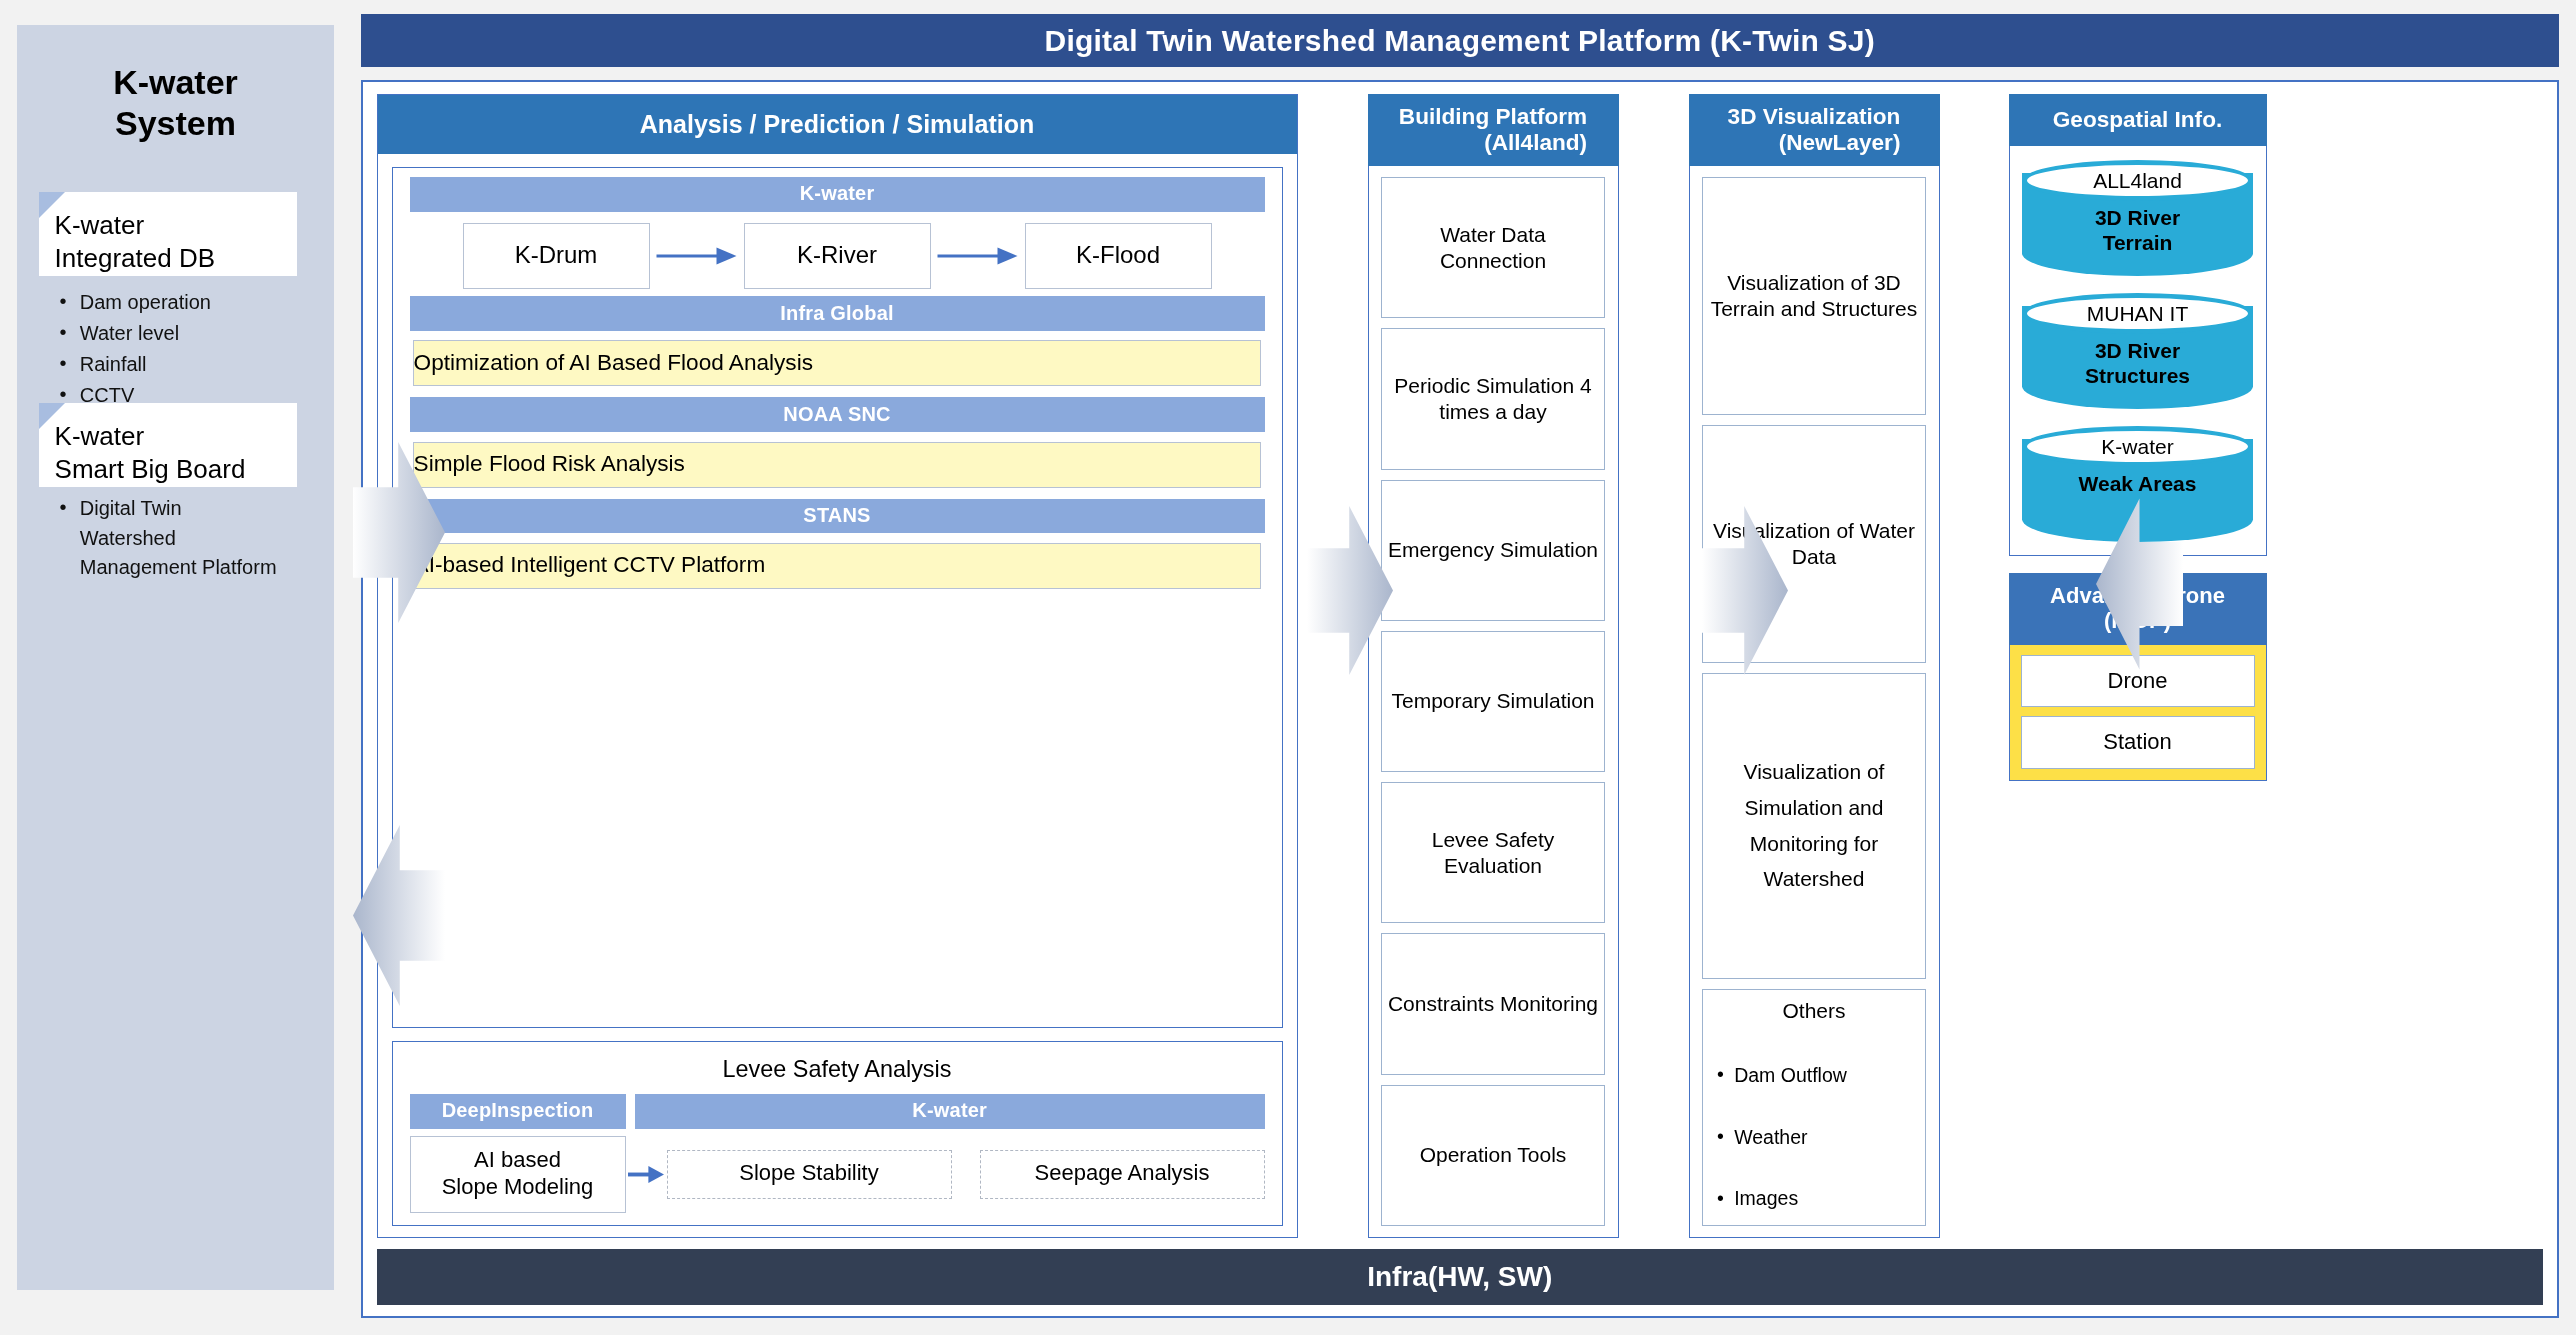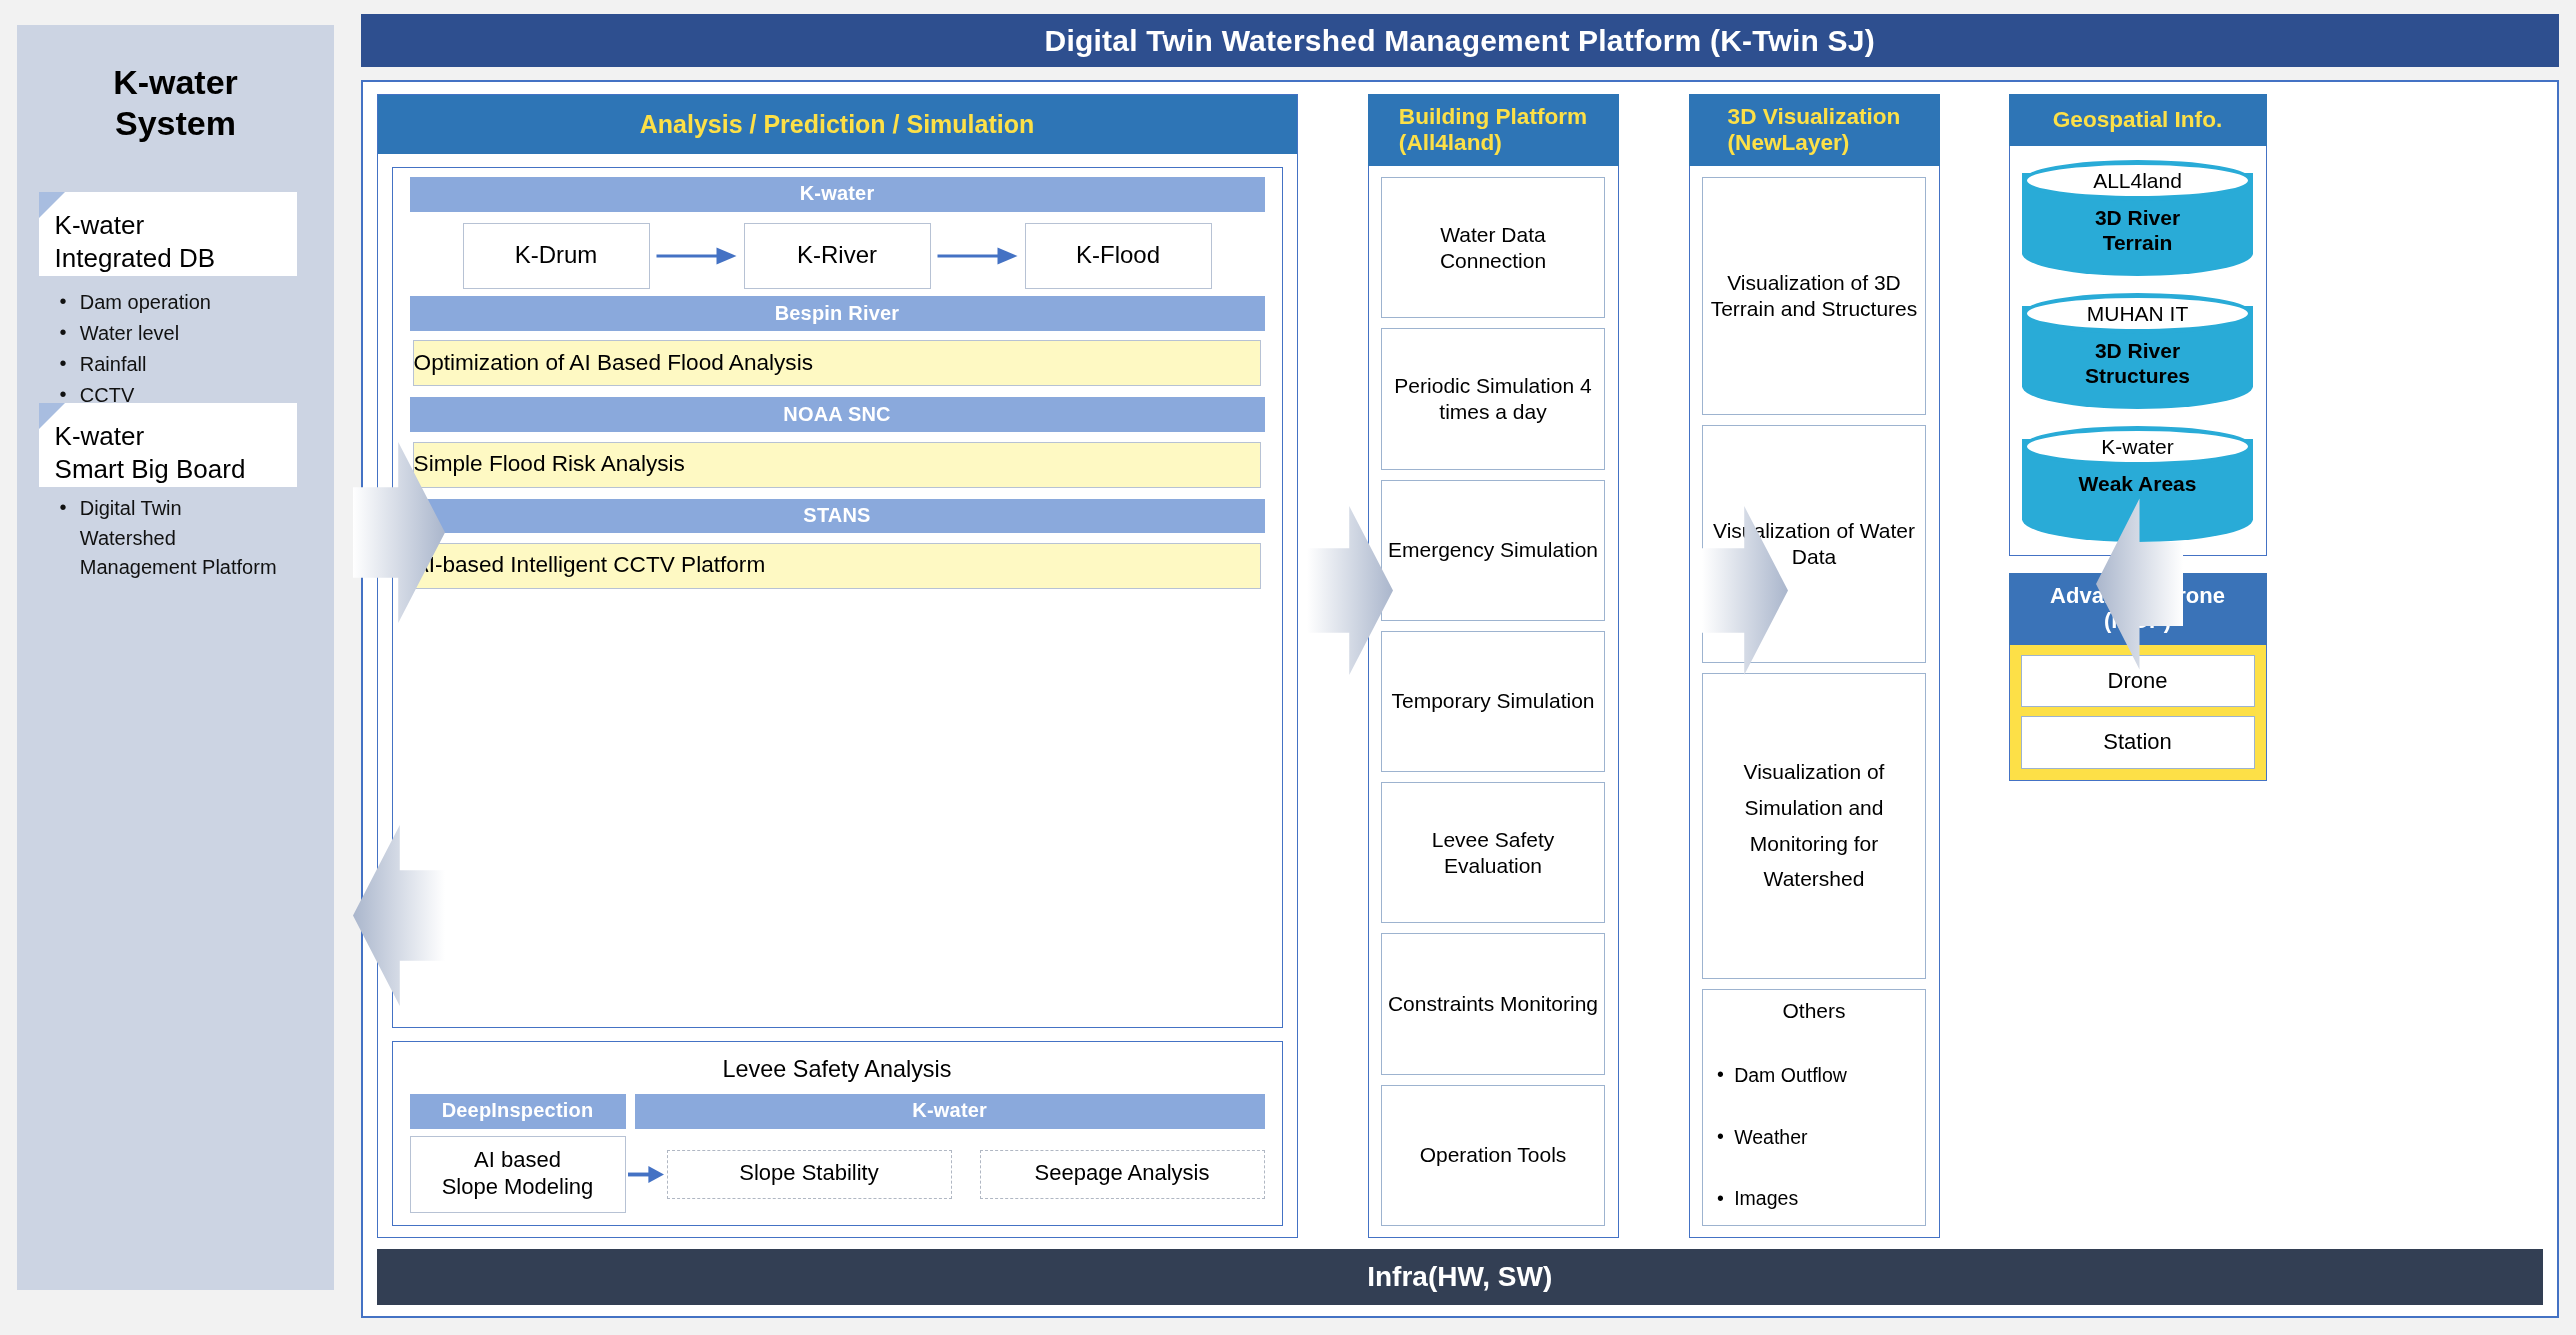--- a/index.html
+++ b/index.html
@@ -111,23 +111,23 @@
   .cols {
     flex: 1 1 auto;
     display: flex;
     gap: 0;
     align-items: stretch;
   }
 
   
   .col-header {
     background: #2e75b6;
-    color: #fde047;
+    color: #ffffff;
     font-weight: bold;
-    text-align: left;
+    text-align: right;
     display: flex;
     align-items: center;
     justify-content: center;
     line-height: 1.16;
   }
 
   
   .col-analysis {
     flex: 0 0 921px;
     border: 1.6px solid #4472c4;
@@ -473,21 +473,21 @@
                 <div class="flow-box">K-River</div>
                 <div class="flow-arrow">
                   <svg width="81" height="20" viewBox="0 0 104 26">
                     <line x1="0" y1="13" x2="80" y2="13" stroke="#4472c4" stroke-width="4"></line>
                     <polygon points="78,2 104,13 78,24" fill="#4472c4"></polygon>
                   </svg>
                 </div>
                 <div class="flow-box">K-Flood</div>
               </div>
 
-              <div class="vendor-band">Bespin River</div>
+              <div class="vendor-band">Infra Global</div>
               <div class="wide-box">Optimization of AI Based Flood Analysis</div>
 
               <div class="vendor-band">NOAA SNC</div>
               <div class="wide-box">Simple Flood Risk Analysis</div>
 
               <div class="vendor-band">STANS</div>
               <div class="wide-box">AI-based Intelligent CCTV Platform</div>
             </div>
 
             <div class="sub-panel" style="flex:0 0 auto;">

